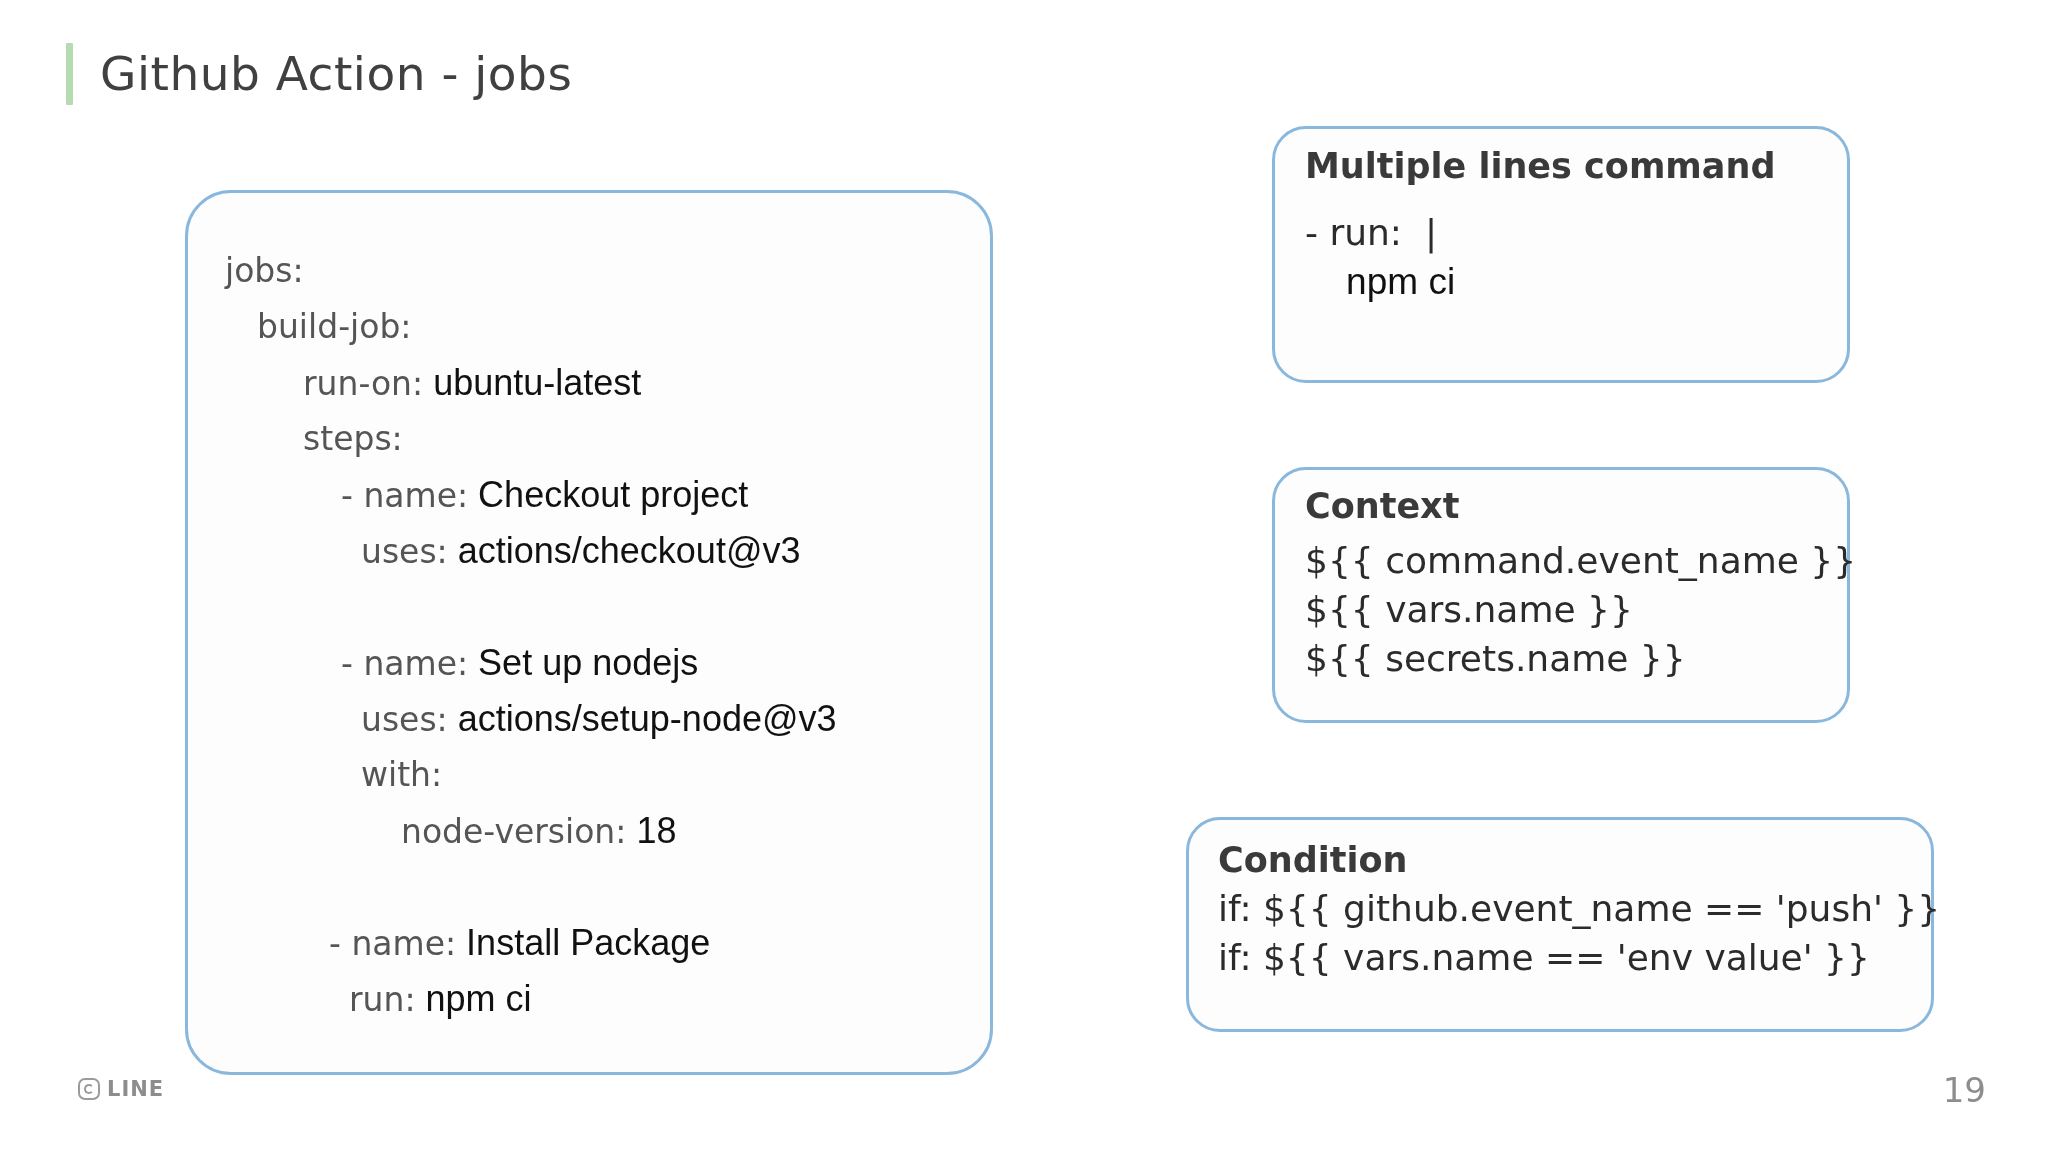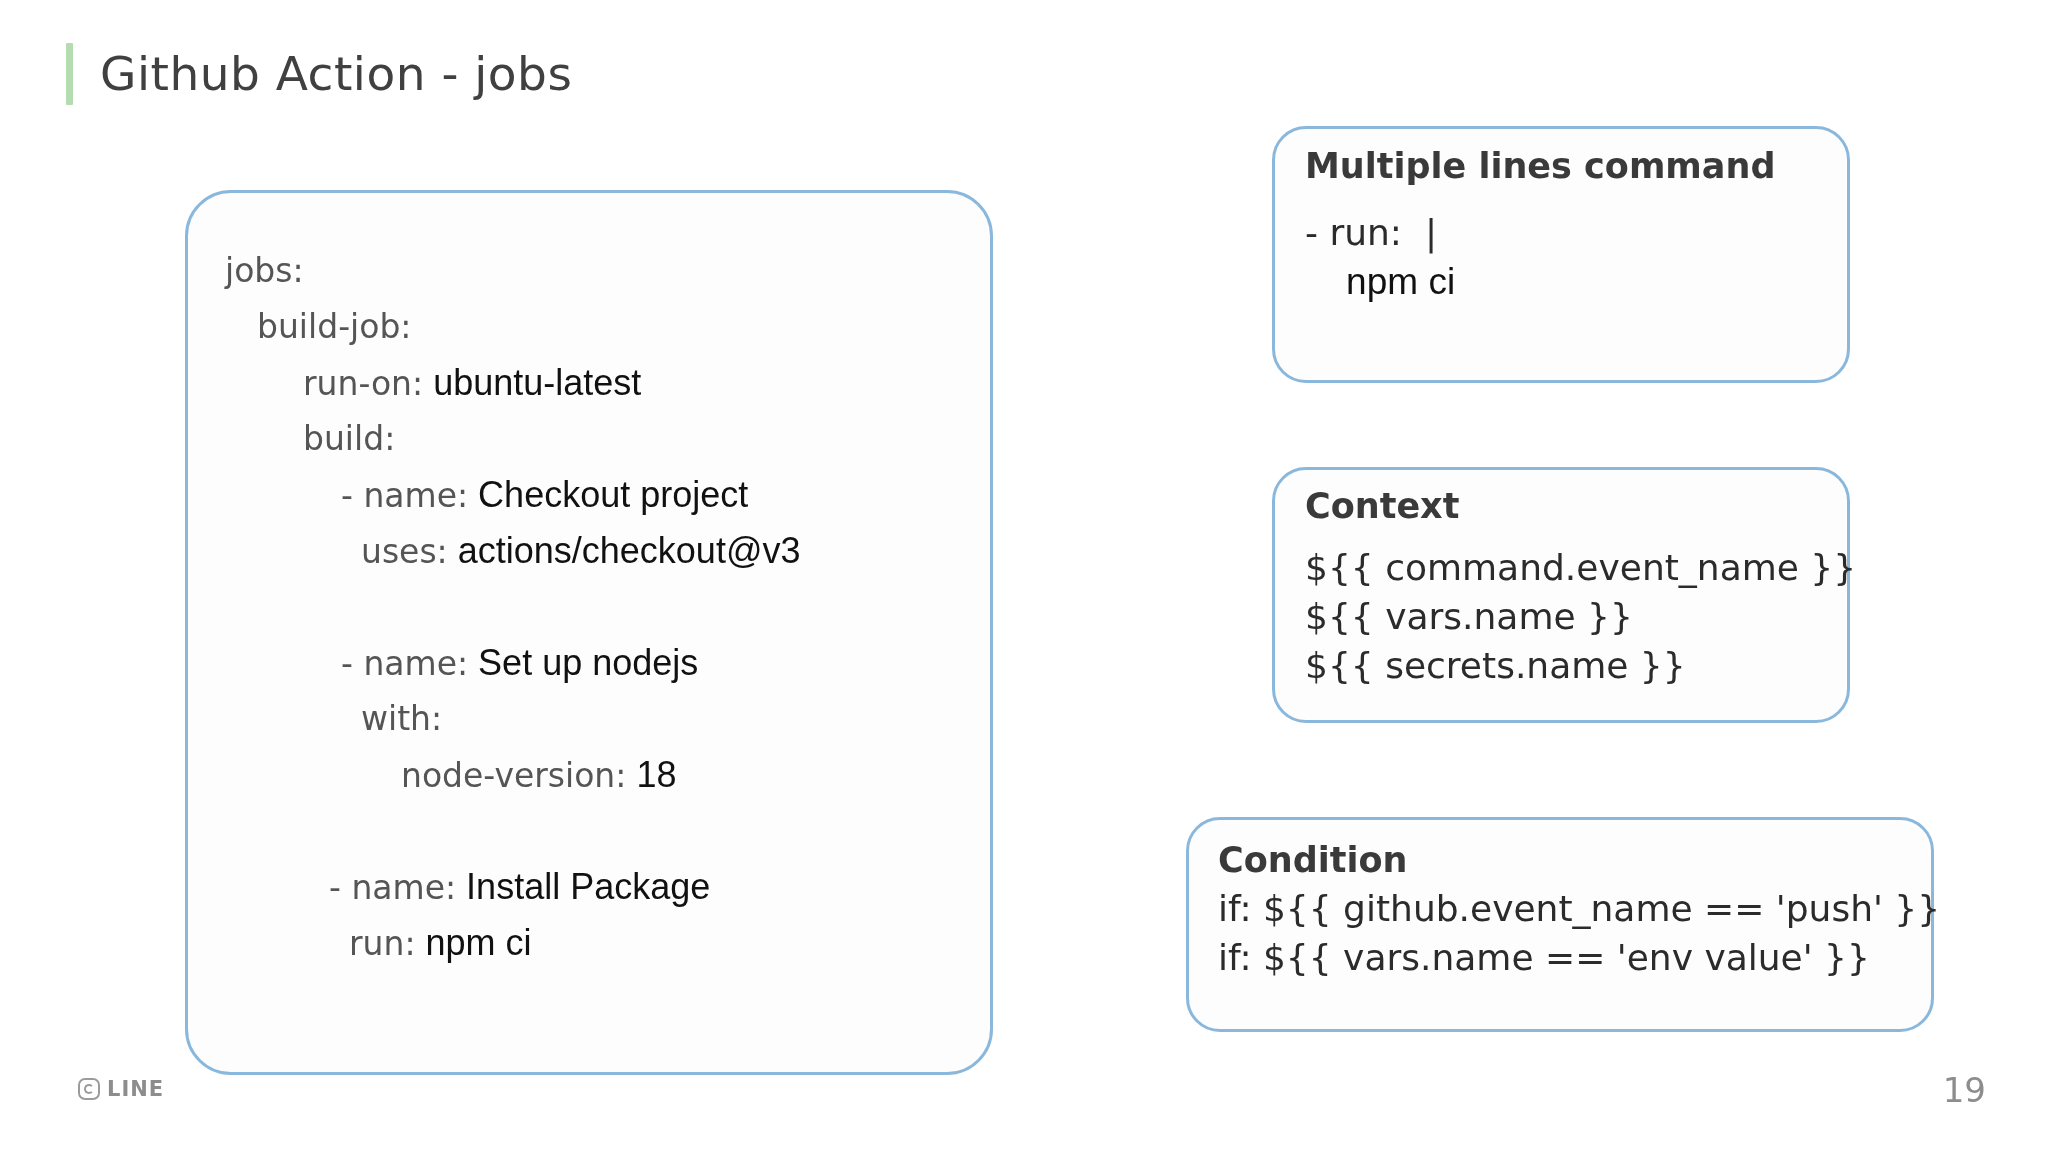--- a/index.html
+++ b/index.html
@@ -130,21 +130,21 @@
     color: #111111;
     line-height: 49px;
   }
 
   
   #ml-inner { left: 1305px; top: 146px; width: 520px; }
   #ml-heading { margin-bottom: 22px; }
 
   
   #ctx-inner { left: 1305px; top: 486px; width: 520px; }
-  #ctx-heading { margin-bottom: 17px; }
+  #ctx-heading { margin-bottom: 10px; }
 
   
   #cond-inner { left: 1218px; top: 840px; width: 700px; }
   #cond-heading { margin-bottom: 4px; }
 
   
   #line-logo {
     position: absolute;
     left: 78px;
     top: 1077px;
@@ -194,25 +194,26 @@
 <div id="slide">
 
   <div id="title-bar"></div>
   <div id="page-title">Github Action - jobs</div>
 
   <div class="card" id="yaml-card"></div>
   <div id="yaml-code">
       <span class="yml-line"><span class="yml-key" style="display: inline-block; width: 0px;"></span><span class="yml-key">jobs:</span></span>
       <span class="yml-line"><span class="yml-key" style="display: inline-block; width: 32px;"></span><span class="yml-key">build-job:</span></span>
       <span class="yml-line"><span class="yml-key" style="display: inline-block; width: 78px;"></span><span class="yml-key">run-on:</span><span class="yml-val"> ubuntu-latest</span></span>
-      <span class="yml-line"><span class="yml-key" style="display: inline-block; width: 78px;"></span><span class="yml-key">build:</span></span>
+      <span class="yml-line"><span class="yml-key" style="display: inline-block; width: 78px;"></span><span class="yml-key">steps:</span></span>
       <span class="yml-line"><span class="yml-key" style="display: inline-block; width: 116px;"></span><span class="yml-key">- name:</span><span class="yml-val"> Checkout project</span></span>
       <span class="yml-line"><span class="yml-key" style="display: inline-block; width: 136px;"></span><span class="yml-key">uses:</span><span class="yml-val"> actions/checkout@v3</span></span>
       <span class="yml-line blank"></span>
       <span class="yml-line"><span class="yml-key" style="display: inline-block; width: 116px;"></span><span class="yml-key">- name:</span><span class="yml-val"> Set up nodejs</span></span>
+      <span class="yml-line"><span class="yml-key" style="display: inline-block; width: 136px;"></span><span class="yml-key">uses:</span><span class="yml-val"> actions/setup-node@v3</span></span>
       <span class="yml-line"><span class="yml-key" style="display: inline-block; width: 136px;"></span><span class="yml-key">with:</span></span>
       <span class="yml-line"><span class="yml-key" style="display: inline-block; width: 176px;"></span><span class="yml-key">node-version:</span><span class="yml-val"> 18</span></span>
       <span class="yml-line blank"></span>
       <span class="yml-line"><span class="yml-key" style="display: inline-block; width: 104px;"></span><span class="yml-key">- name:</span><span class="yml-val"> Install Package</span></span>
       <span class="yml-line"><span class="yml-key" style="display: inline-block; width: 124px;"></span><span class="yml-key">run:</span><span class="yml-val"> npm ci</span></span>
     </div>
 
   <div class="card" id="card-multiline"></div>
   <div class="card-inner" id="ml-inner">
     <div class="card-heading" id="ml-heading">Multiple lines command</div>

